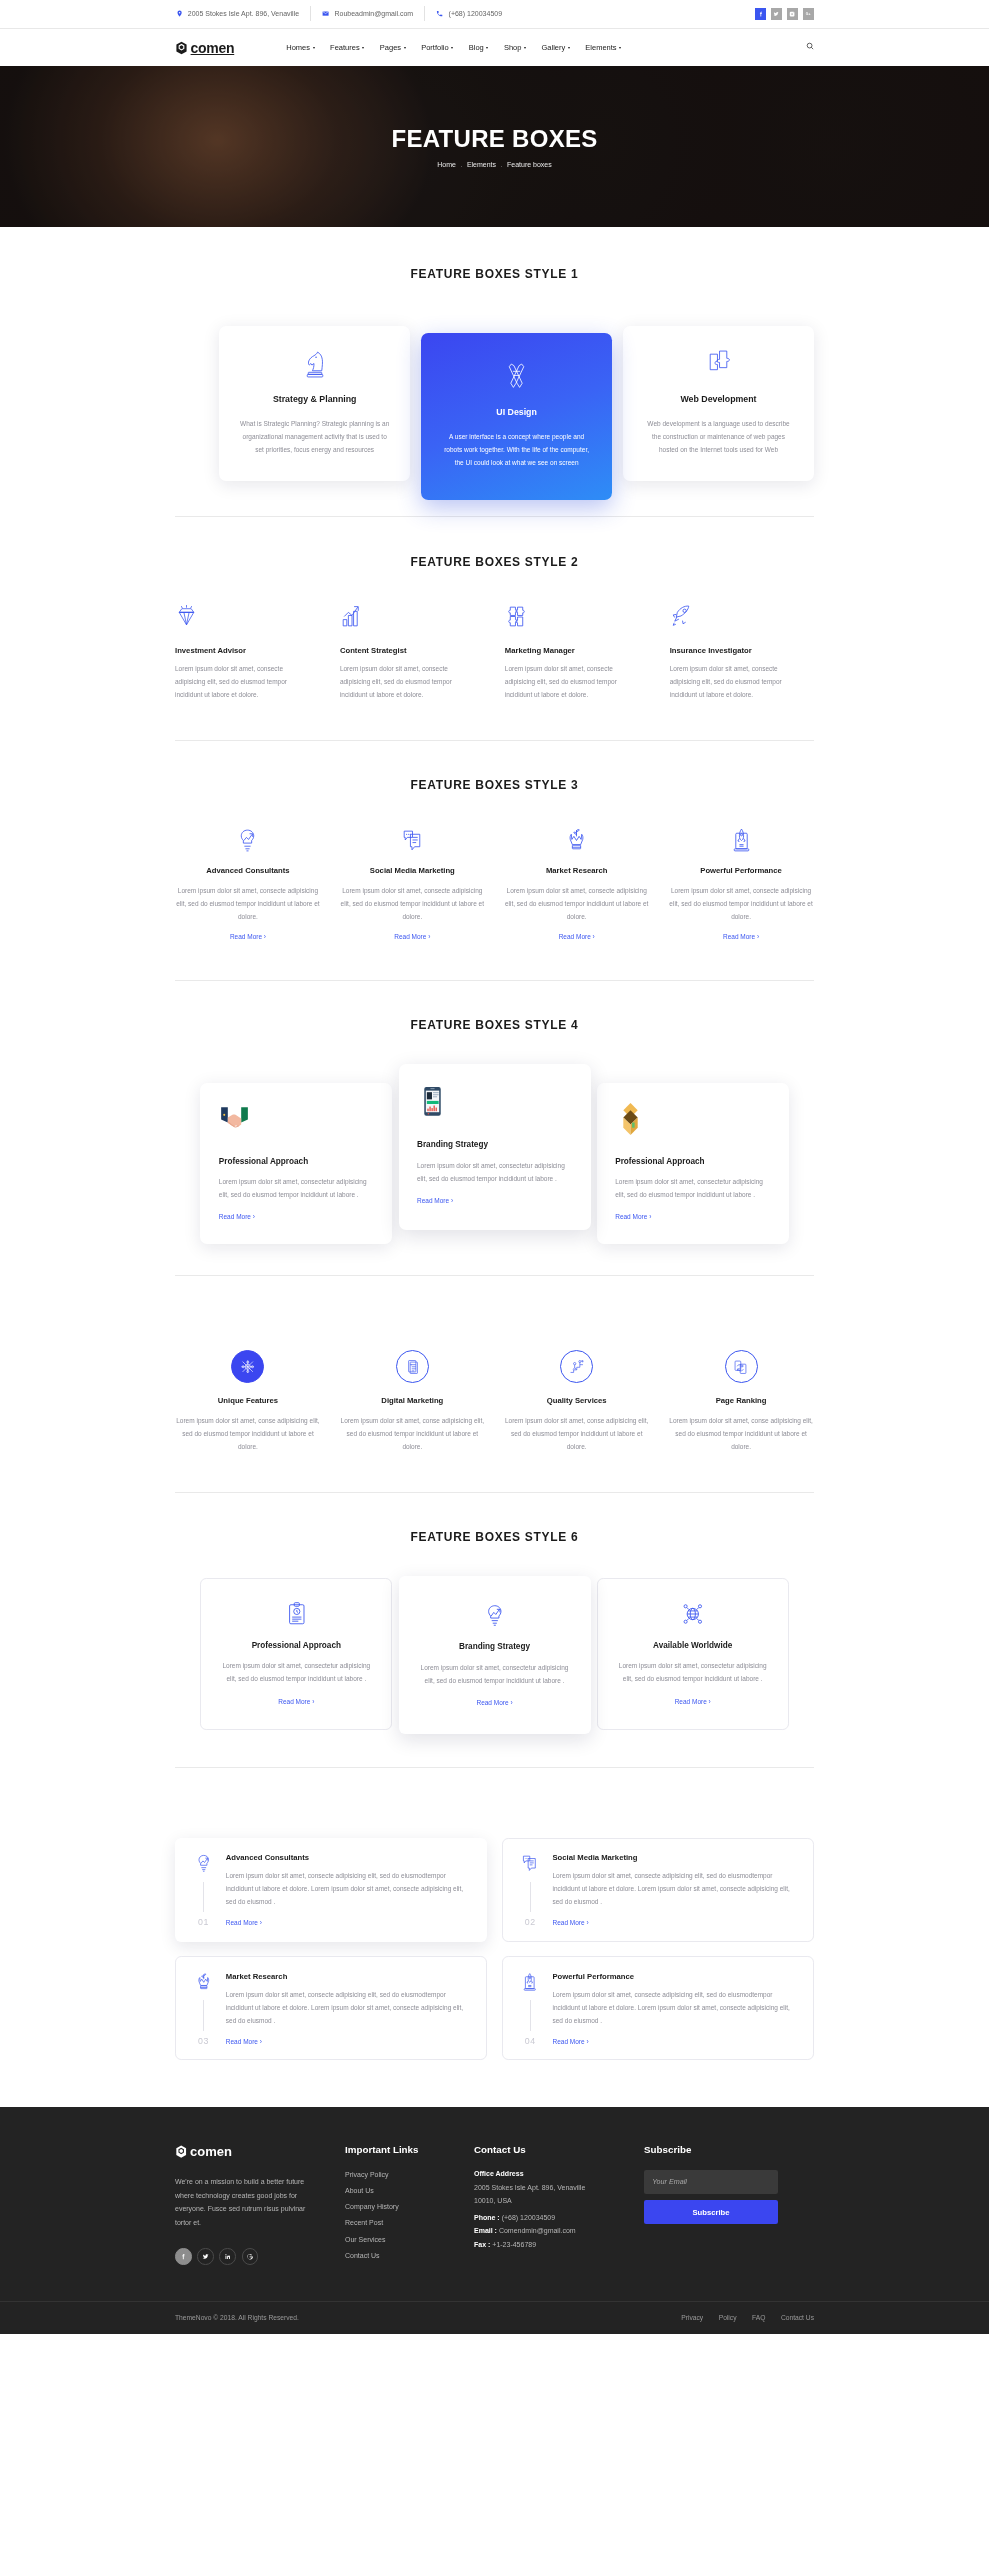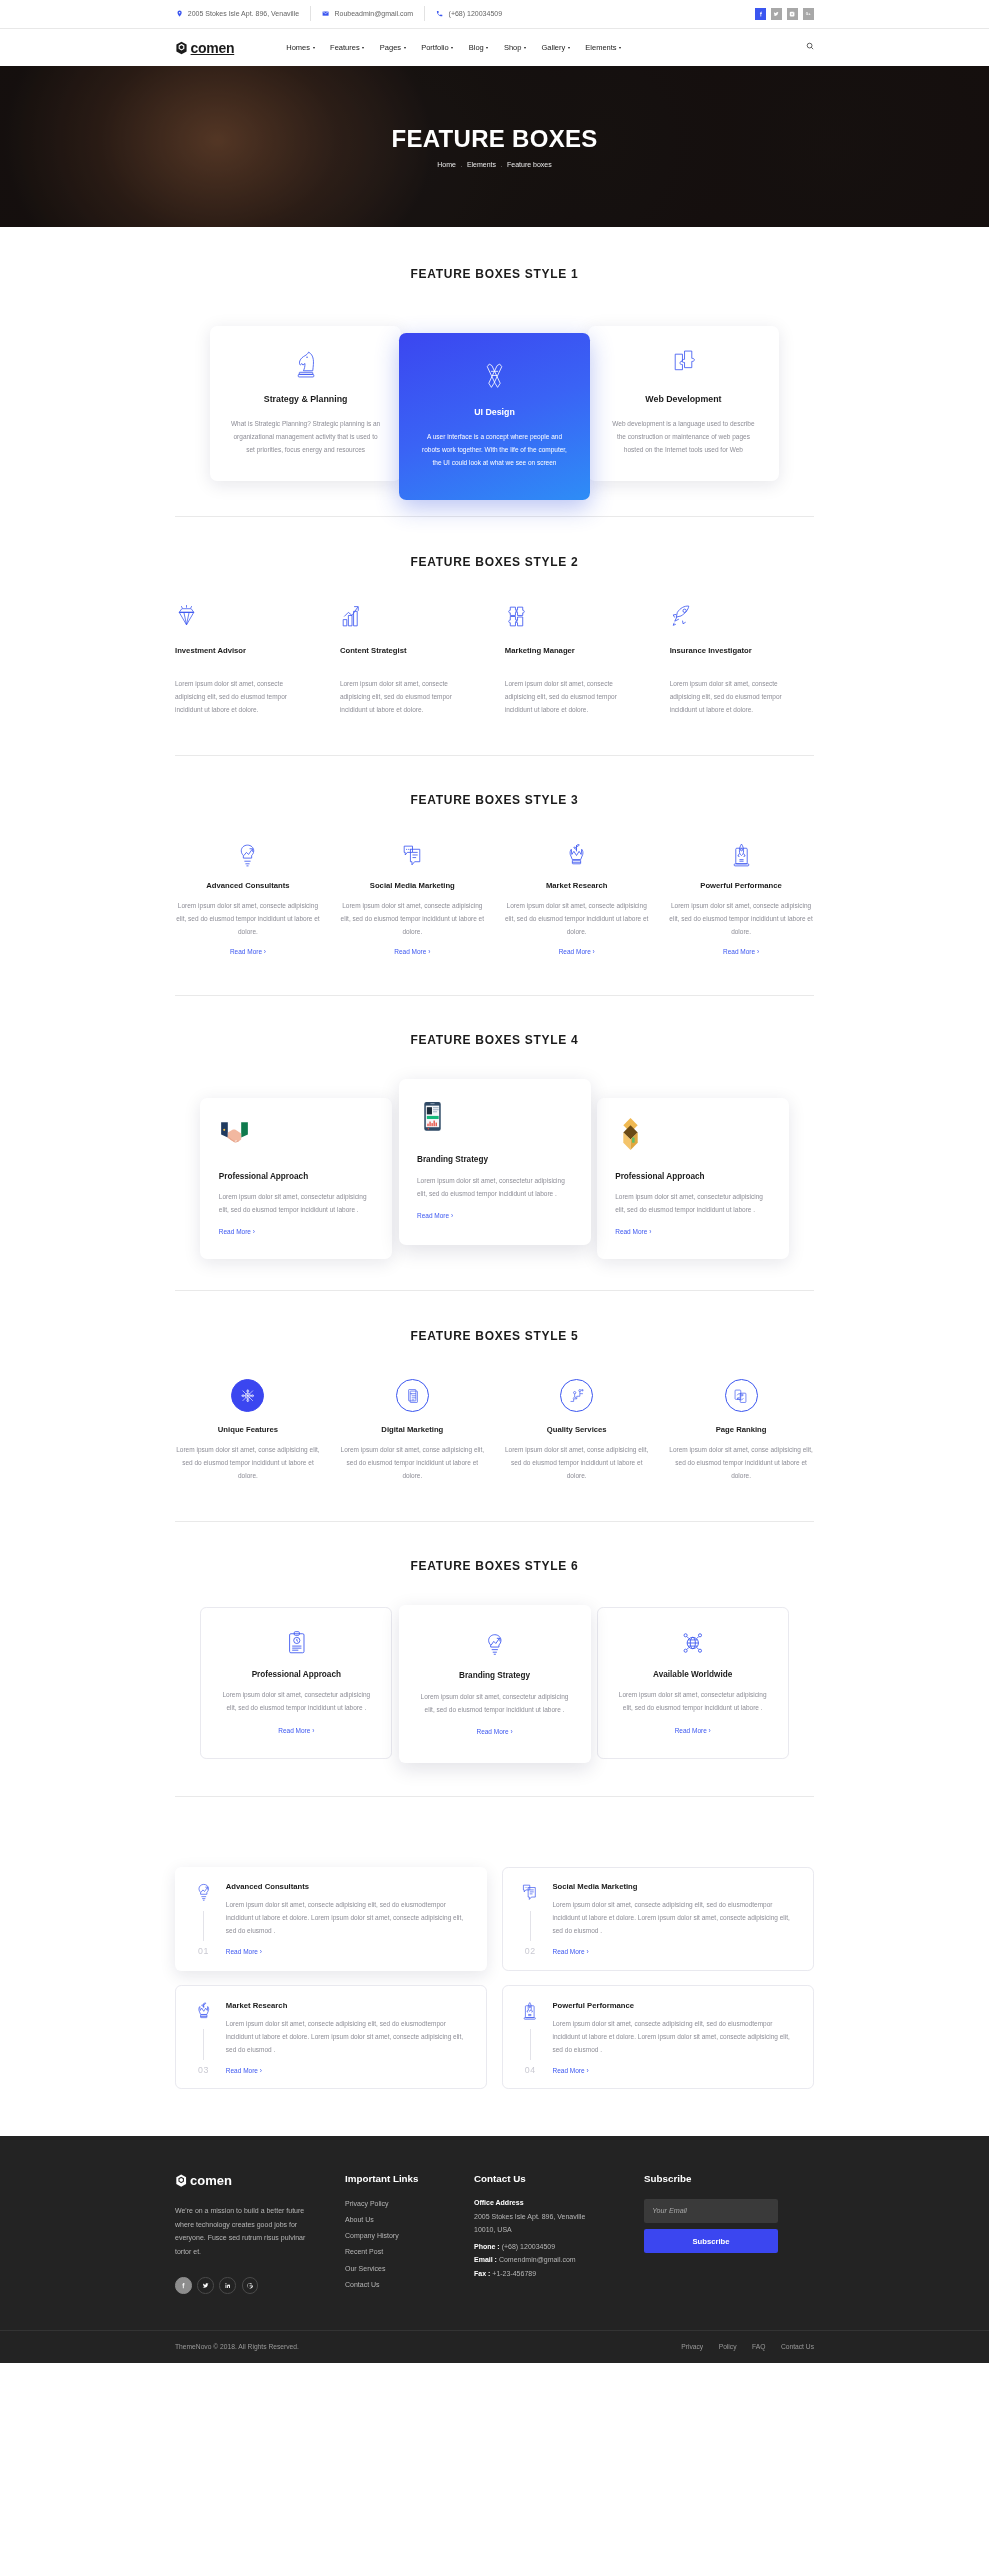--- a/index.html
+++ b/index.html
@@ -55,36 +55,36 @@
   
   .sect { }
   .sect-title { text-align:center; font-size:12px; font-weight:700; letter-spacing:0.7px; text-transform:uppercase; color:#1b1b1b; }
   .hr { width:639px; margin:0 auto; height:0.5px; background:#e9e9e9; }
   .body-txt { font-size:6.5px; line-height:2.0; color:#8d8d96; }
   .feat-h { font-size:7.7px; font-weight:700; color:#1b1b1b; }
   .readmore { font-size:6.5px; color:#3b56f0; text-decoration:none; font-weight:500; display:inline-block; }
 
   
   .s1 { padding:40px 0 0; }
-  .s1-grid { margin-top:36px; display:flex; justify-content:center; align-items:flex-start; gap:0; }
+  .s1-grid { margin-top:36px; display:flex; justify-content:flex-end; align-items:flex-start; gap:13px; }
   .s1-card { width:191px; background:#fff; border-radius:7.2px; box-shadow:0 3.1px 17.5px rgba(20,20,60,.10);
              padding:20.6px 20.6px 24px; text-align:center; margin:9.3px 0; }
   .s1-card.active { background:linear-gradient(160deg,#3b46f0 0%,#3a63f5 50%,#2e8df6 100%); margin:16px -2.1px; padding:27px 20.6px 30px; box-shadow:0 7.2px 23px rgba(40,70,220,.32); z-index:3; position:relative; }
   .s1-ico { height:33px; display:flex; align-items:center; justify-content:center; margin-bottom:14.4px; }
   .s1-ico svg{ width:25px; height:29px; }
   .s1-card h3 { font-size:8.8px; font-weight:700; color:#1b1b1b; margin-bottom:12.4px; }
   .s1-card p  { font-size:6.5px; line-height:2.05; color:#8d8d96; }
   .s1-card.active h3, .s1-card.active p { color:#fff; }
 
   
   .s2 { padding:39px 0 39px; }
   .s2-grid { margin-top:34px; display:grid; grid-template-columns:repeat(4,1fr); gap:0 20.6px; }
   .s2-ico { height:30px; margin-bottom:12.4px; }
   .s2-ico svg{ width:23px;height:27px; }
-  .s2-col h3 { margin-bottom:22px; }
+  .s2-col h3 { margin-bottom:7px; }
   .s2-col p { max-width:129px; }
 
   
   .s3 { padding:38px 0 39px; }
   .s3-grid { margin-top:33px; display:grid; grid-template-columns:repeat(4,1fr); gap:0 18.5px; text-align:center; }
   .s3-ico { height:30px; display:flex; align-items:center; justify-content:center; margin-bottom:11.3px; }
   .s3-ico svg{ width:23px;height:27px; }
   .s3-col h3 { margin-bottom:8.2px; }
   .s3-col p { margin-bottom:9.3px; }
 
@@ -521,21 +521,20 @@
         <a class="readmore" href="#">Read More ›</a>
       </div>
 
     </div>
   </div>
 </section>
 <div style="height:31px"></div>
 <div class="hr"></div>
 
 <section class="sect s5">
-  <h2 class="sect-title">FEATURE BOXES STYLE 5</h2>
   <div class="wrap">
     <div class="s5-grid">
 
       <div class="s5-col">
         <div class="s5-circle filled">
           <svg viewBox="0 0 30 30" fill="none" stroke="#ffffff" stroke-width="1.2">
             <path d="M5 5l20 20M25 5L5 25M15 3v24M3 15h24"></path>
             <circle cx="15" cy="15" r="5"></circle>
               <circle cx="15" cy="6" r="2"></circle>
               <circle cx="15" cy="24" r="2"></circle>

